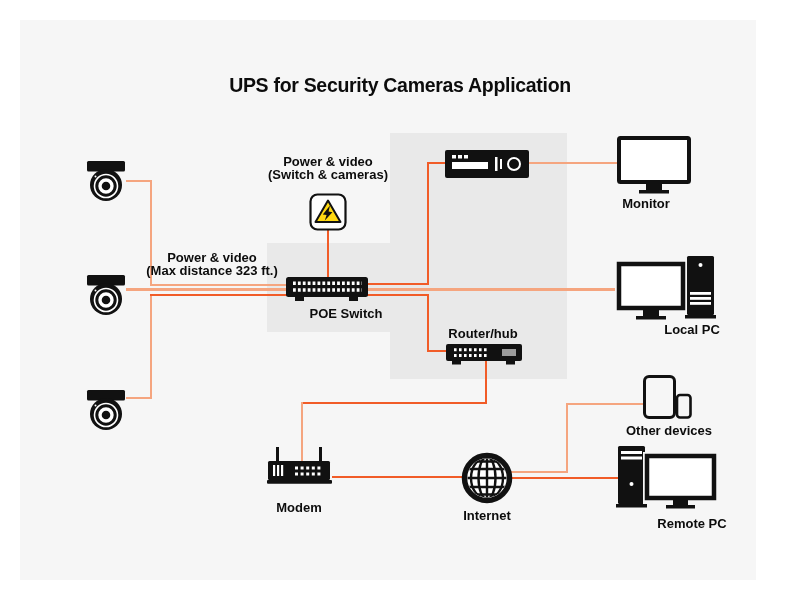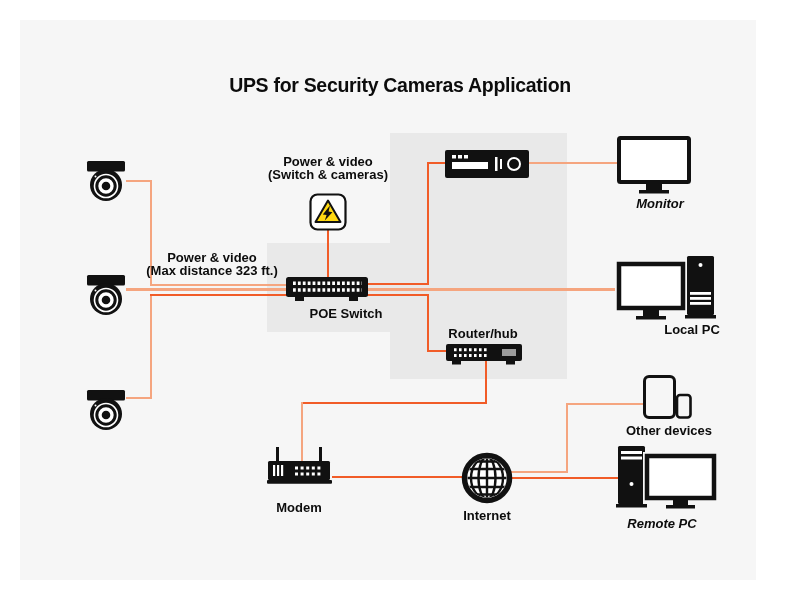--- a/index.html
+++ b/index.html
@@ -209,22 +209,22 @@
 
     <div class="lbl" style="left:192px;top:231px;">
       <div>Power &amp; video</div>
       <div>(Max distance 323 ft.)</div>
     </div>
     <div class="lbl" style="left:308px;top:135px;">
       <div>Power &amp; video</div>
       <div>(Switch &amp; cameras)</div>
     </div>
     <div class="lbl" style="left:307px;top:287px;margin-left:19px;">POE Switch</div>
-    <div class="lbl" style="left:640px;top:177px;font-style:italic;">Monitor</div>
+    <div class="lbl" style="left:626px;top:177px;">Monitor</div>
     <div class="lbl" style="left:672px;top:303px;">Local PC</div>
     <div class="lbl" style="left:463px;top:307px;">Router/hub</div>
     <div class="lbl" style="left:279px;top:481px;">Modem</div>
     <div class="lbl" style="left:467px;top:489px;">Internet</div>
     <div class="lbl" style="left:649px;top:404px;">Other devices</div>
-    <div class="lbl" style="left:642px;top:497px;font-style:italic;">Remote PC</div>
+    <div class="lbl" style="left:672px;top:497px;">Remote PC</div>
 
   </div>
 </div>
 
 </body></html>

